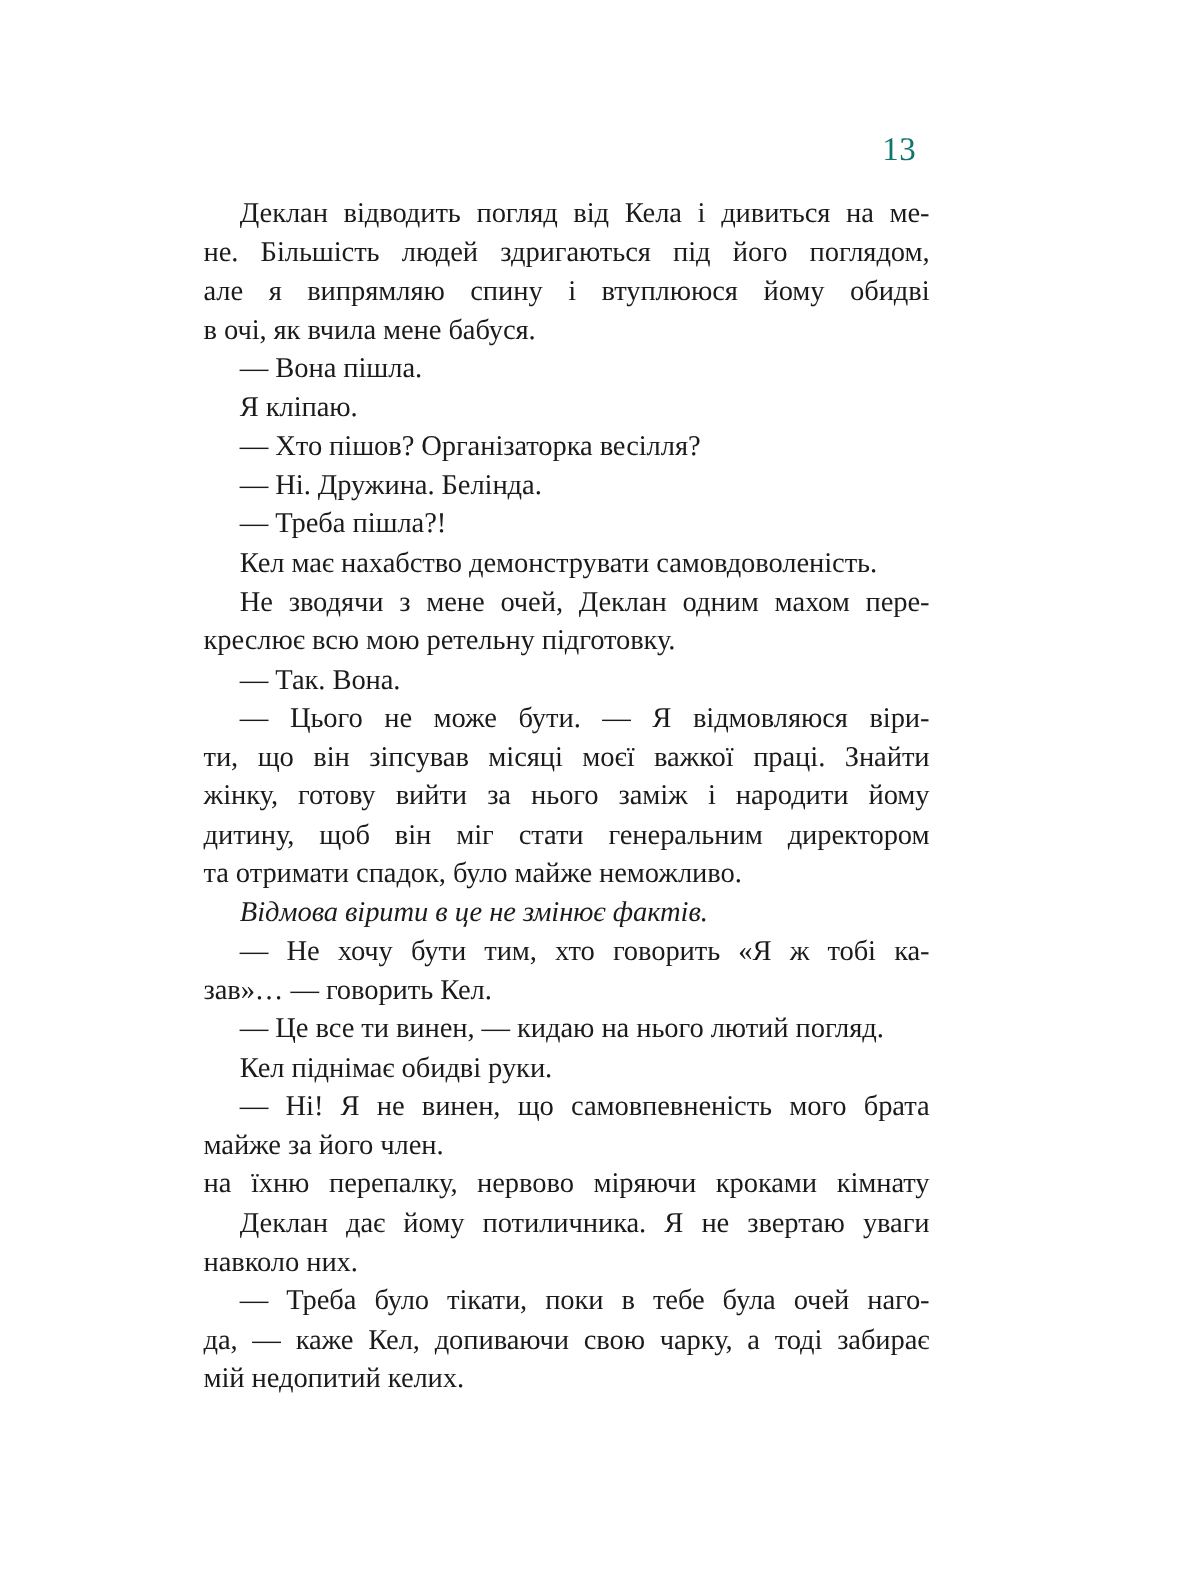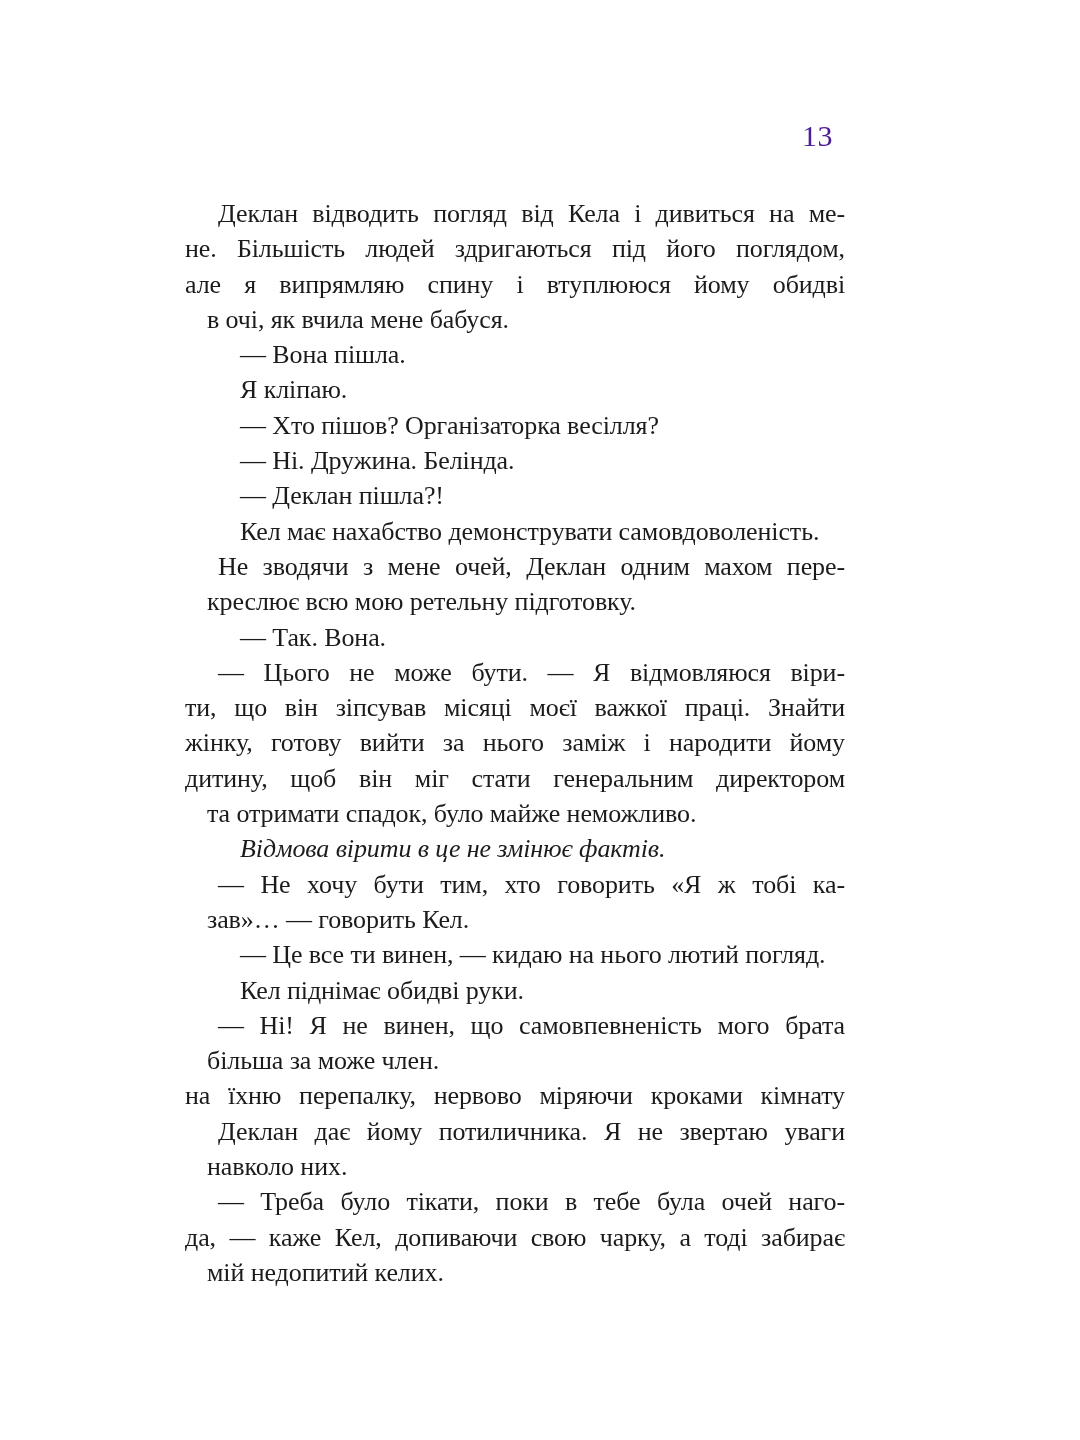--- a/index.html
+++ b/index.html
@@ -18,46 +18,45 @@
   }
   .page-number {
     position: absolute;
     top: 118px;
     left: 185px;
     width: 648px;
     text-align: right;
     font-size: 30px;
     line-height: 36px;
     letter-spacing: 0.5px;
-    color: #4c1d95;
+    color: #0f766e;
   }
   .page-body {
     position: absolute;
-    top: 196px;
+    top: 176px;
     left: 185px;
     width: 660px;
     font-size: 26px;
     line-height: 35.3px;
   }
   .para {
     margin: 0;
     padding: 0;
   }
   .para.italic {
     font-style: italic;
   }
   .line {
     display: block;
     text-align: justify;
     text-align-last: justify;
     letter-spacing: -0.1px;
   }
   .line.last {
     text-align-last: left;
-    margin-left: 22px;
   }
   .line.first {
     text-indent: 33px;
   }
 </style>
 </head>
 <body>
 
 <div class="book-page">
   <div class="page-number">13</div>
@@ -74,21 +73,21 @@
       <p class="para">
         <span class="line first last">Я кліпаю.</span>
       </p>
       <p class="para">
         <span class="line first last">— Хто пішов? Організаторка весілля?</span>
       </p>
       <p class="para">
         <span class="line first last">— Ні. Дружина. Белінда.</span>
       </p>
       <p class="para">
-        <span class="line first last">— Деклан пішла?!</span>
+        <span class="line first last">— Треба пішла?!</span>
       </p>
       <p class="para">
         <span class="line first last">Кел має нахабство демонструвати самовдоволеність.</span>
       </p>
       <p class="para">
         <span class="line first">Не зводячи з мене очей, Деклан одним махом пере-</span>
         <span class="line last">креслює всю мою ретельну підготовку.</span>
       </p>
       <p class="para">
         <span class="line first last">— Так. Вона.</span>
@@ -108,21 +107,21 @@
         <span class="line last">зав»… — говорить Кел.</span>
       </p>
       <p class="para">
         <span class="line first last">— Це все ти винен, — кидаю на нього лютий погляд.</span>
       </p>
       <p class="para">
         <span class="line first last">Кел піднімає обидві руки.</span>
       </p>
       <p class="para">
         <span class="line first">— Ні! Я не винен, що самовпевненість мого брата</span>
-        <span class="line last">більша за може член.</span>
+        <span class="line last">майже за його член.</span>
       </p>
       <p class="para">
         <span class="line">на їхню перепалку, нервово міряючи кроками кімнату</span>
         <span class="line first">Деклан дає йому потиличника. Я не звертаю уваги</span>
         <span class="line last">навколо них.</span>
       </p>
       <p class="para">
         <span class="line first">— Треба було тікати, поки в тебе була очей наго-</span>
         <span class="line">да, — каже Кел, допиваючи свою чарку, а тоді забирає</span>
         <span class="line last">мій недопитий келих.</span>

